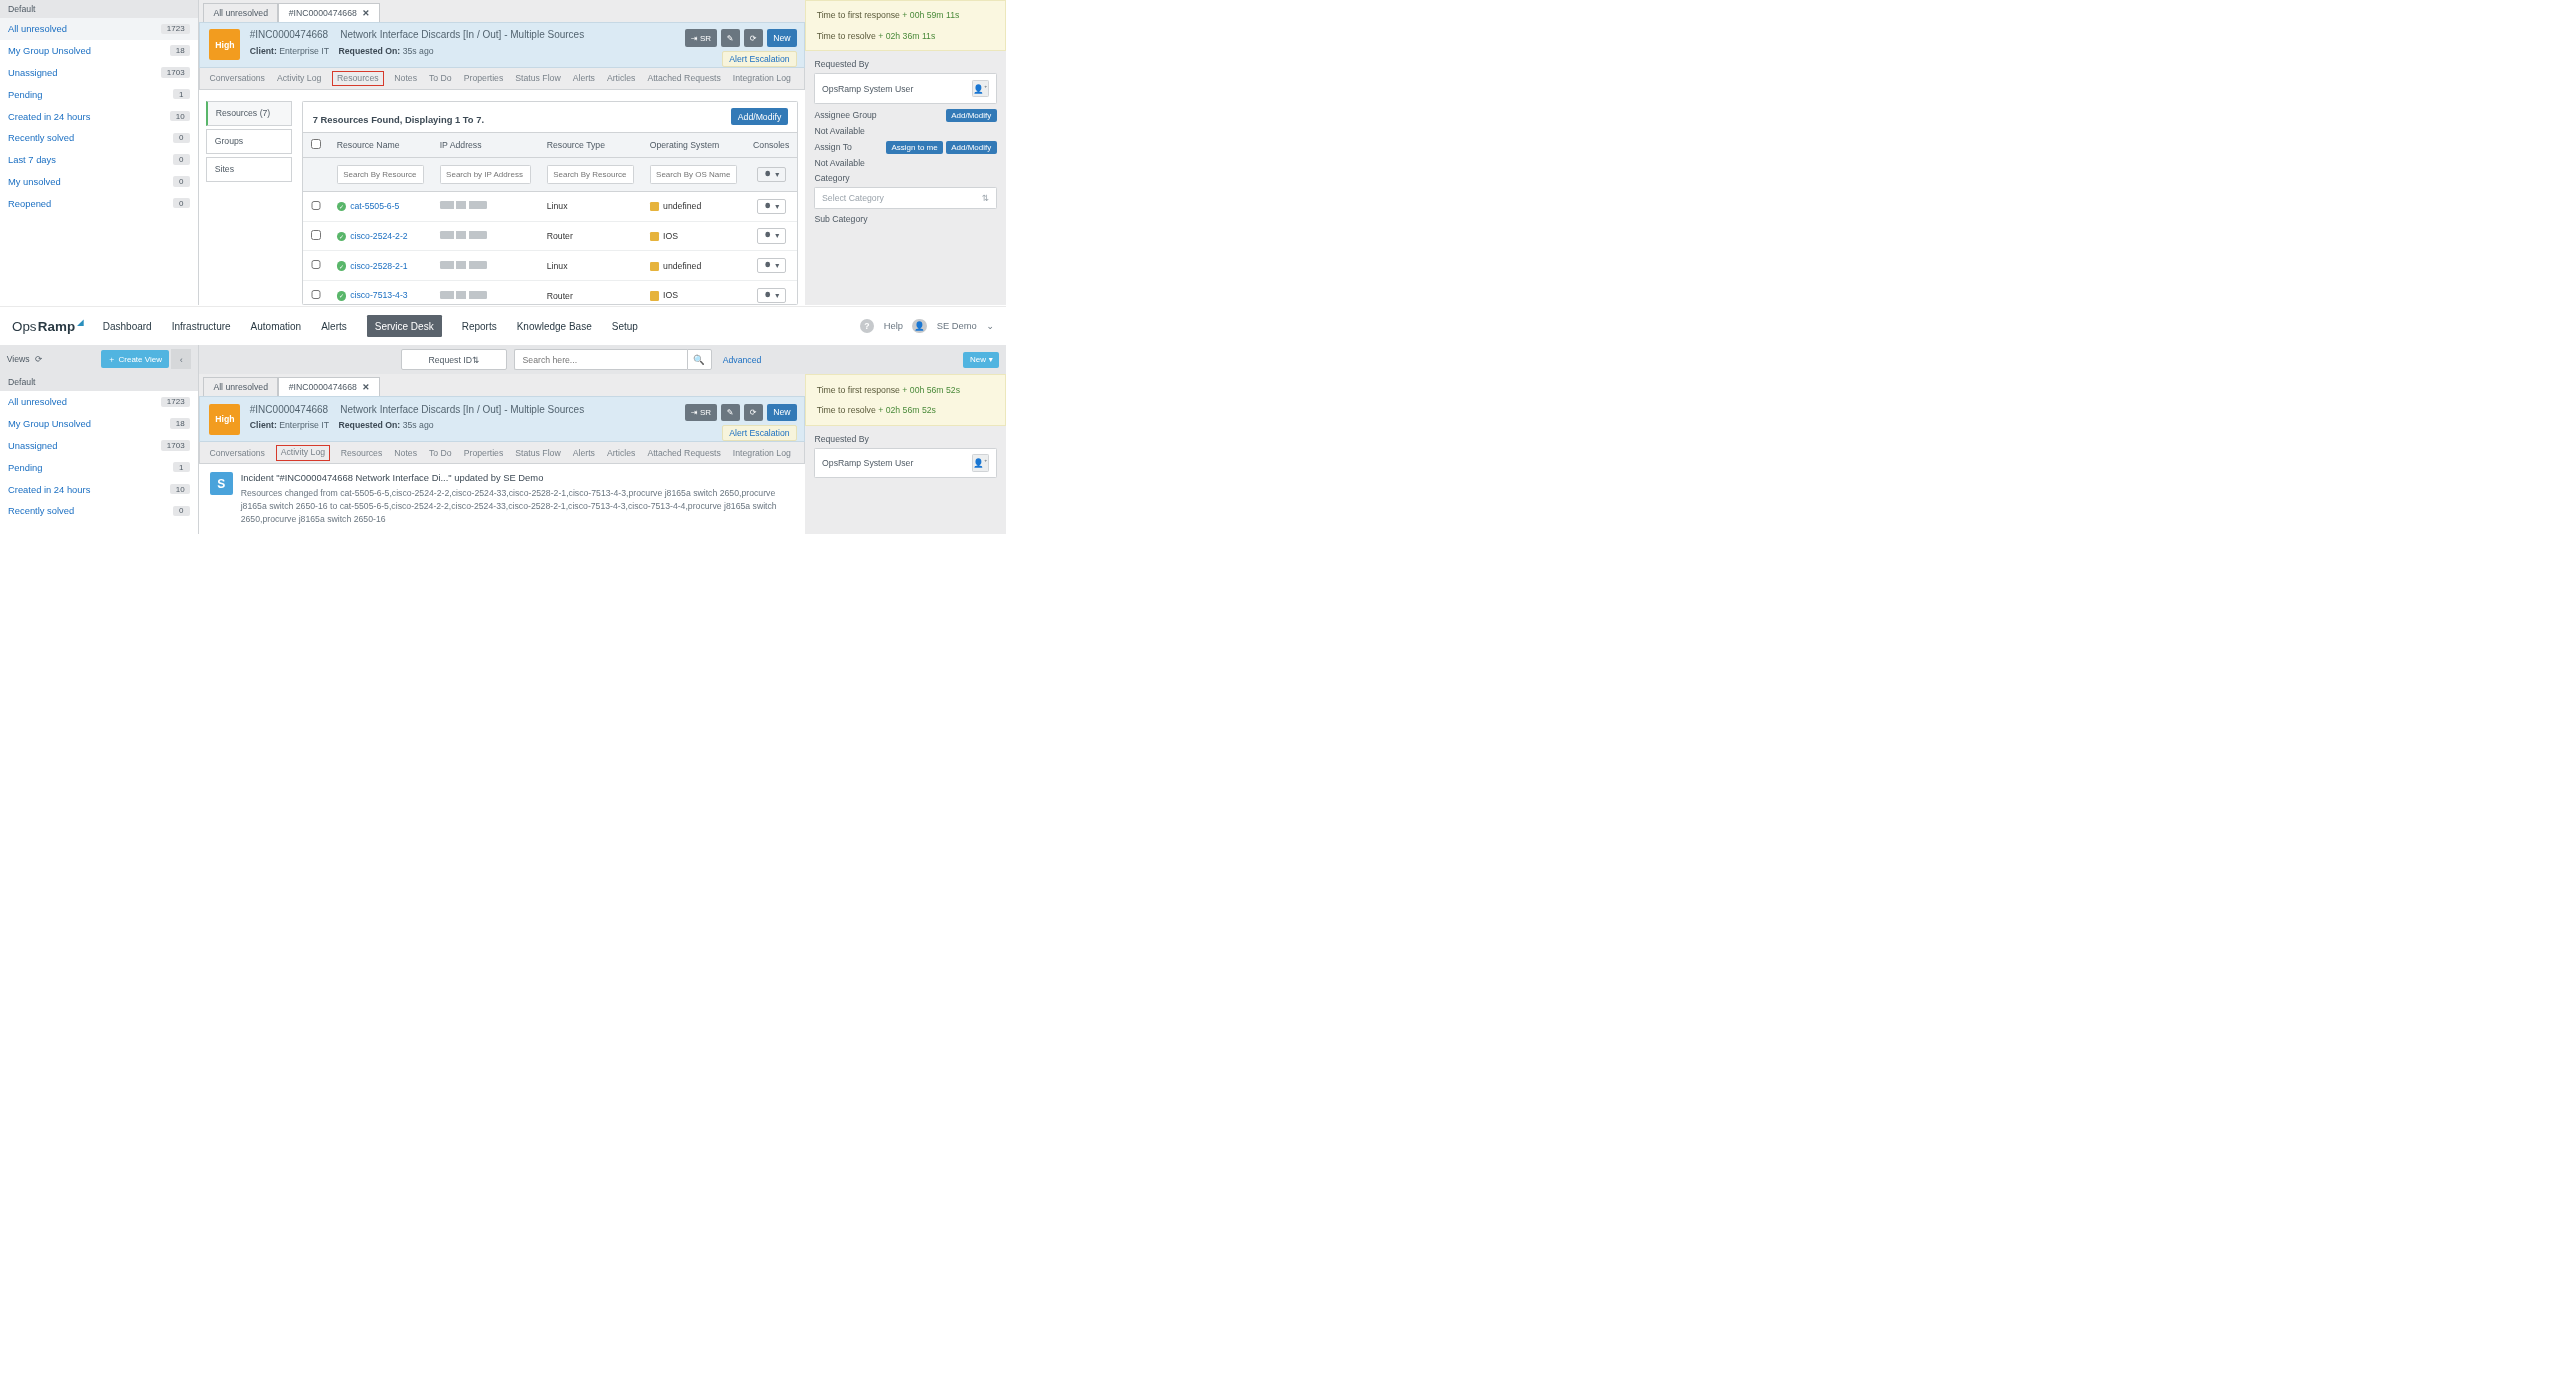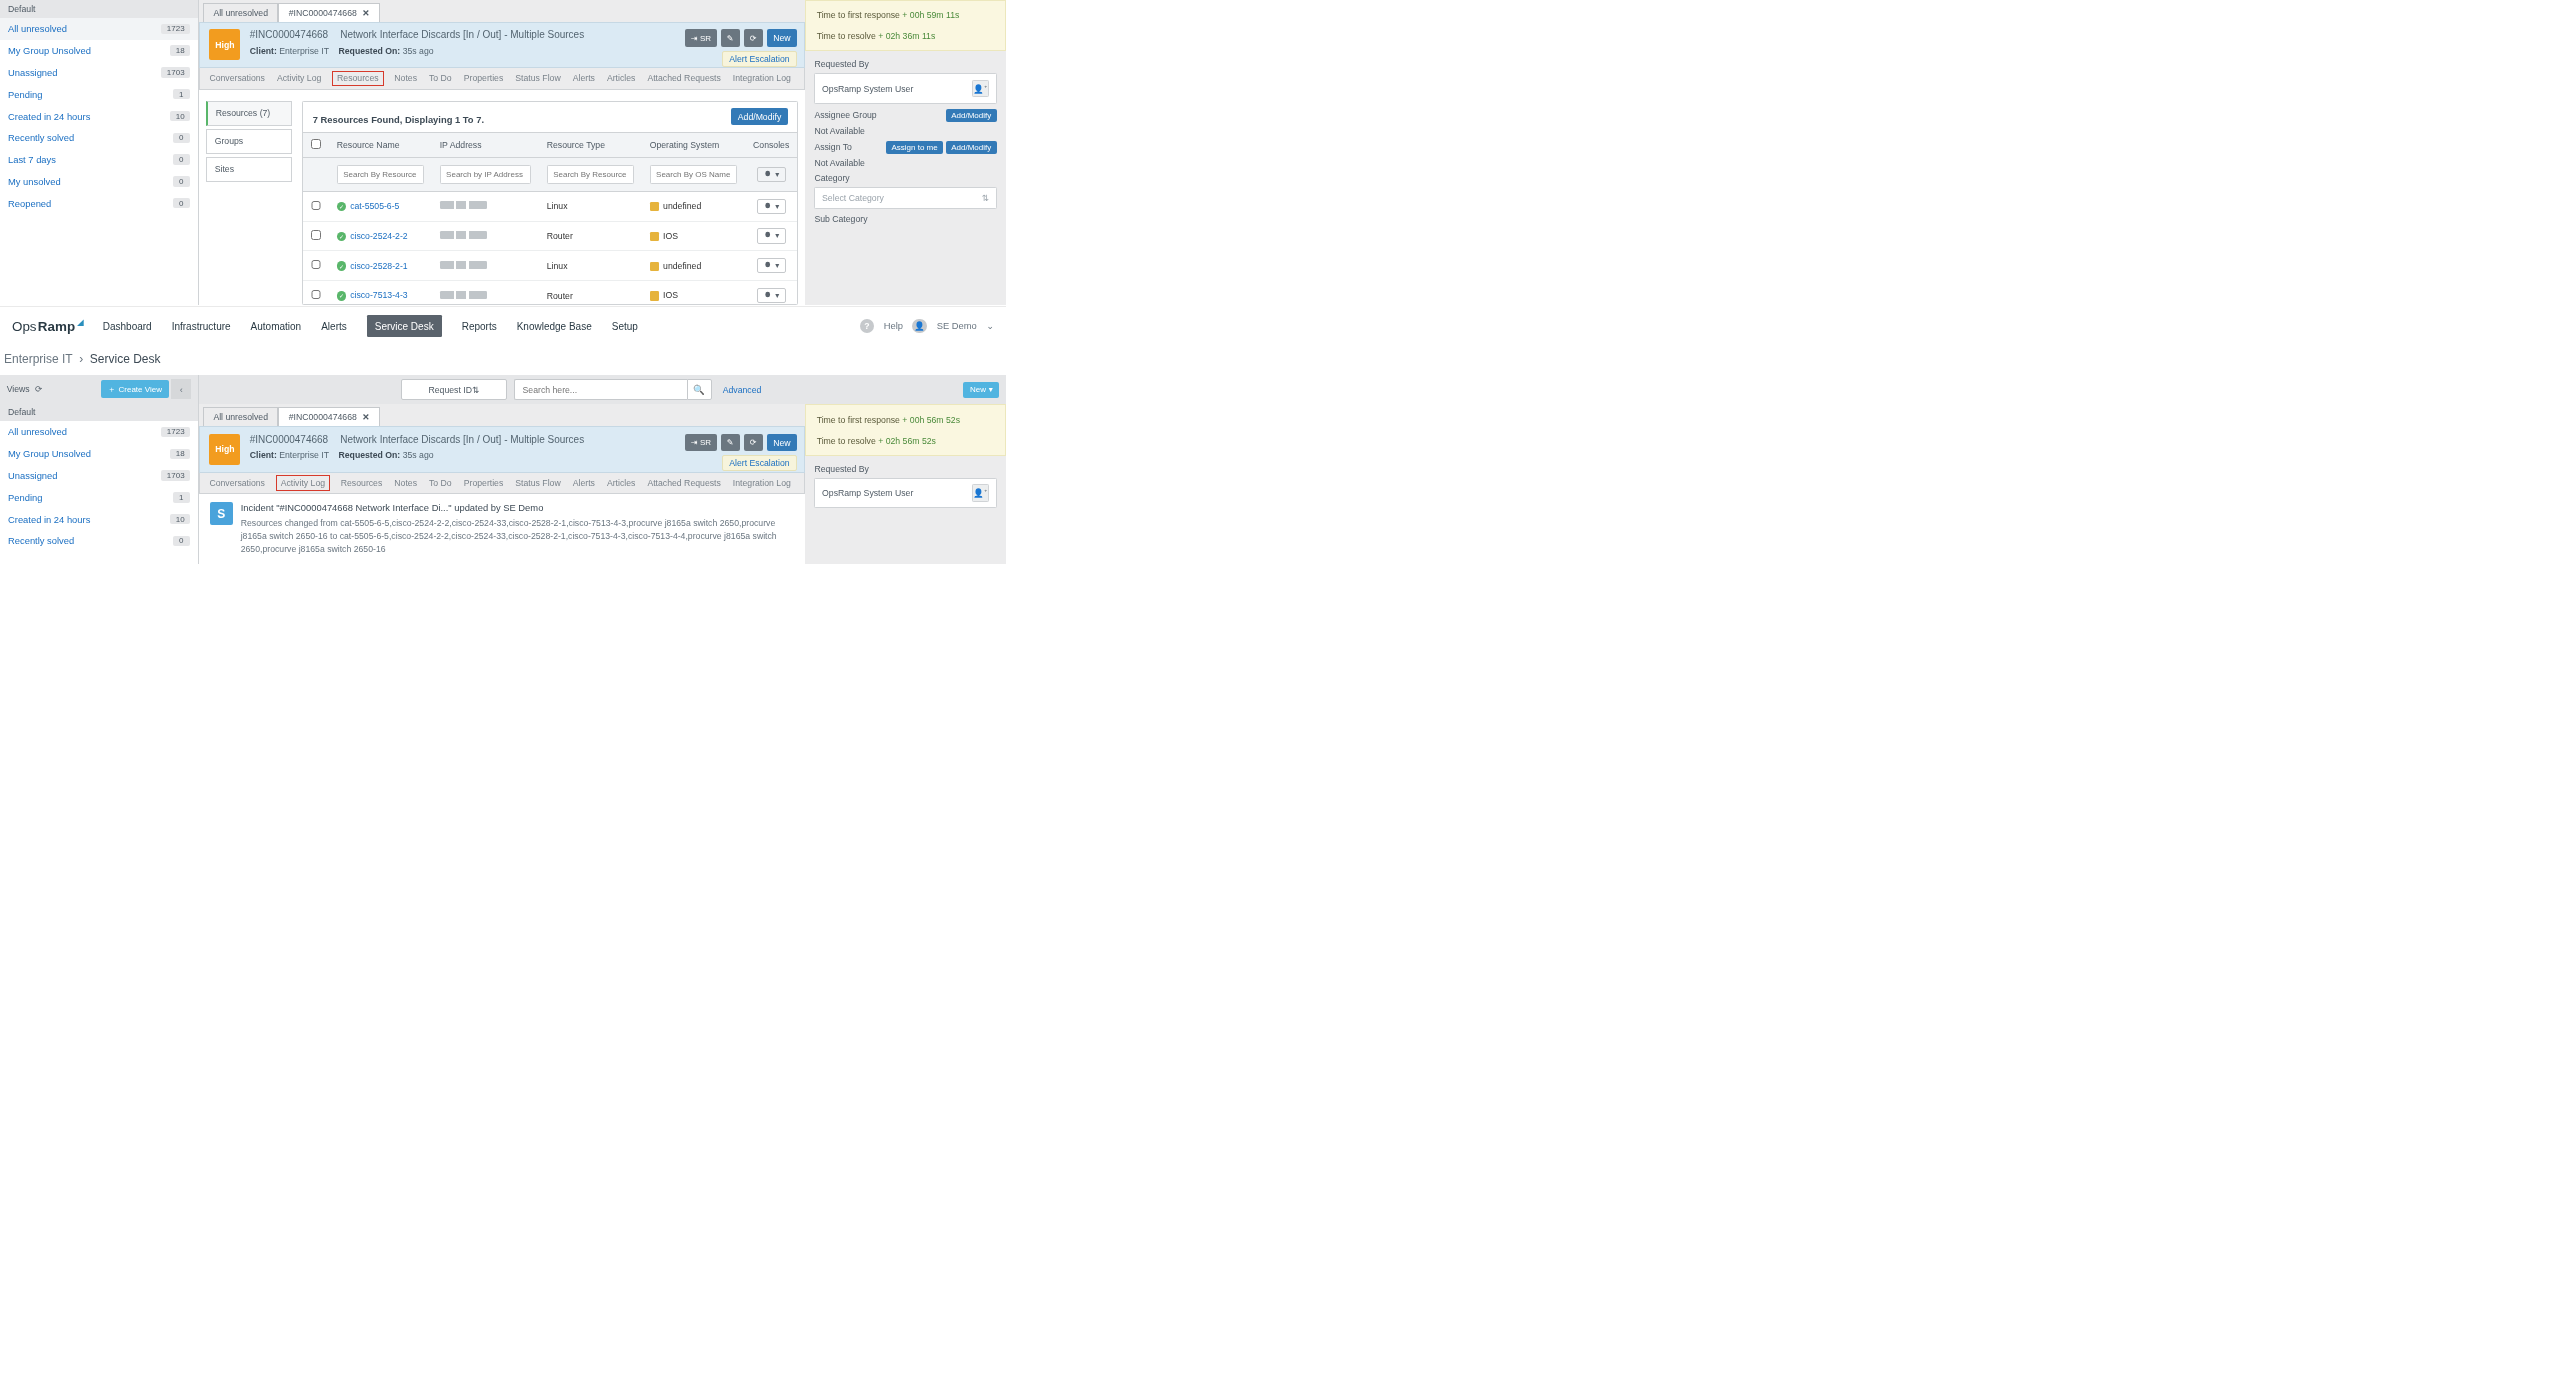--- a/index.html
+++ b/index.html
@@ -373,25 +373,20 @@
     </div>
     <div class="nav-right">
       <span class="ico">?</span>
       <span>Help</span>
       <span class="ico">👤</span>
       <span>SE Demo</span>
       <span style="cursor:pointer">⌄</span>
     </div>
   </div>
 
-  <div class="crumb">
-    <span style="cursor:pointer">Enterprise IT</span>
-    &nbsp;›&nbsp;
-    <span class="cur">Service Desk</span>
-  </div>
 
   <div class="bot-row">
 
     <div class="views-col">
       <div class="views-hdr">
         <span class="lbl">
               <span>Views</span> 
               <span style="cursor:pointer">⟳</span>
             </span>
         <span style="display:flex;align-items:center">

